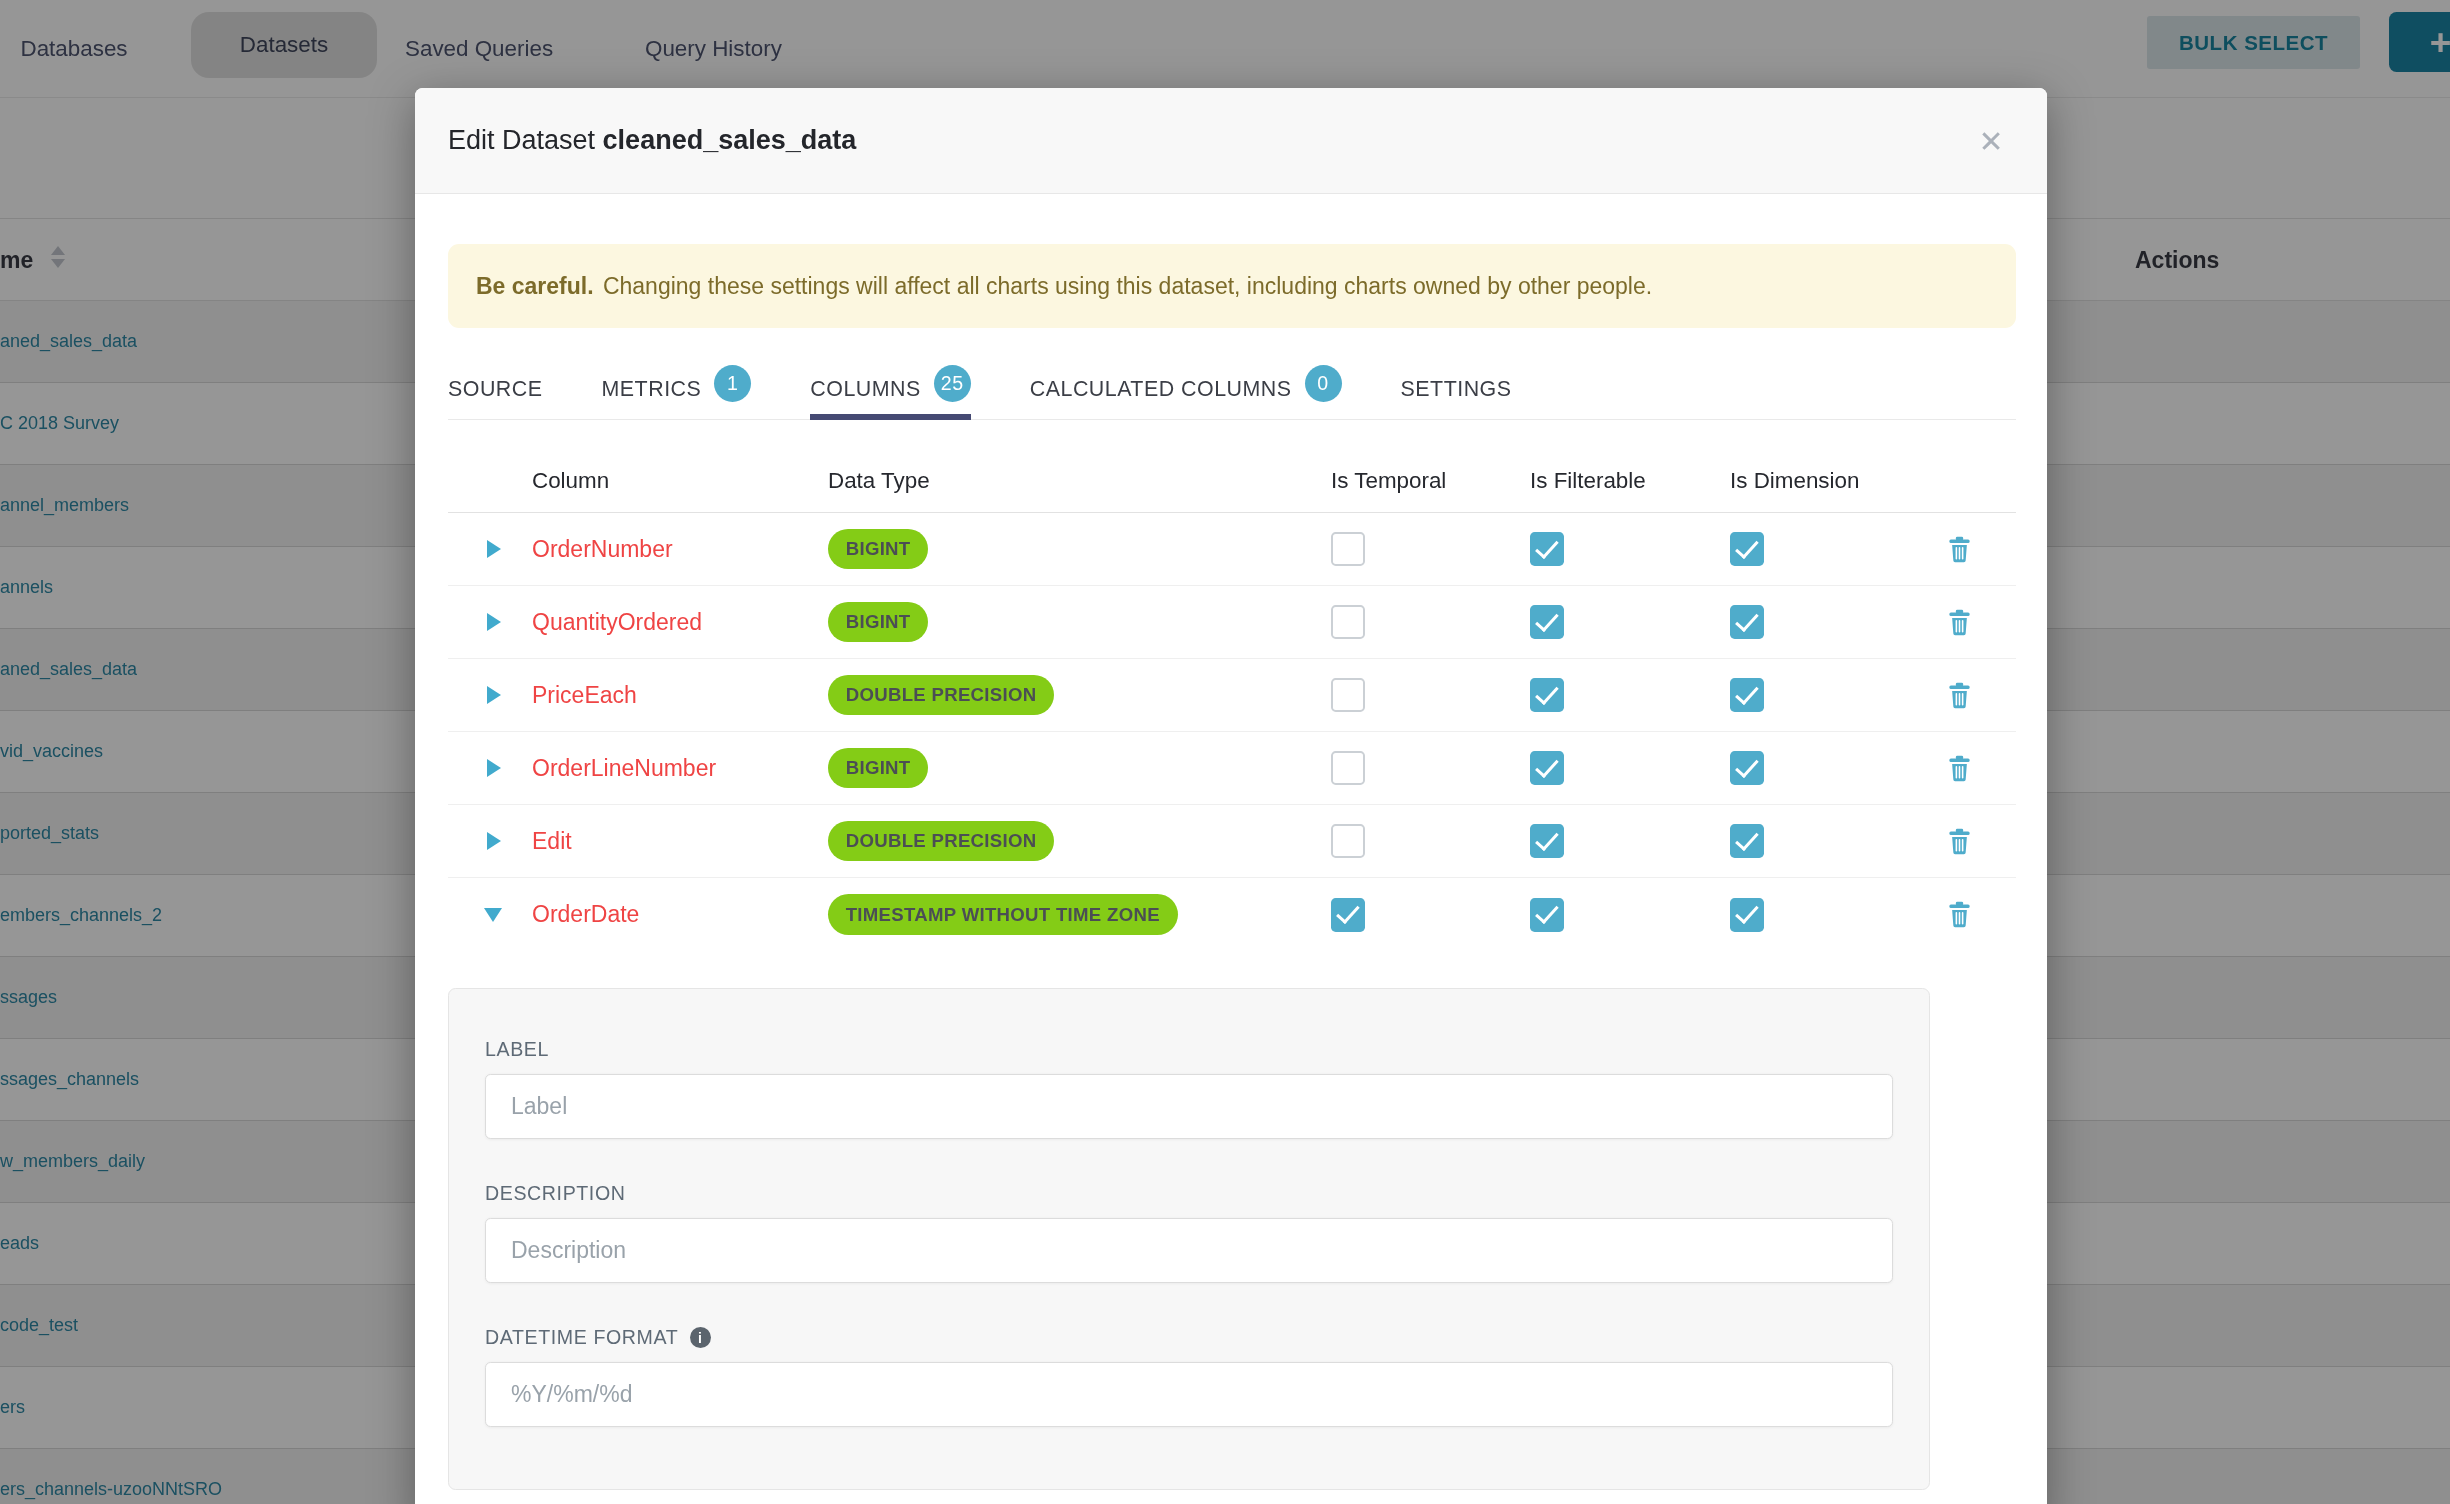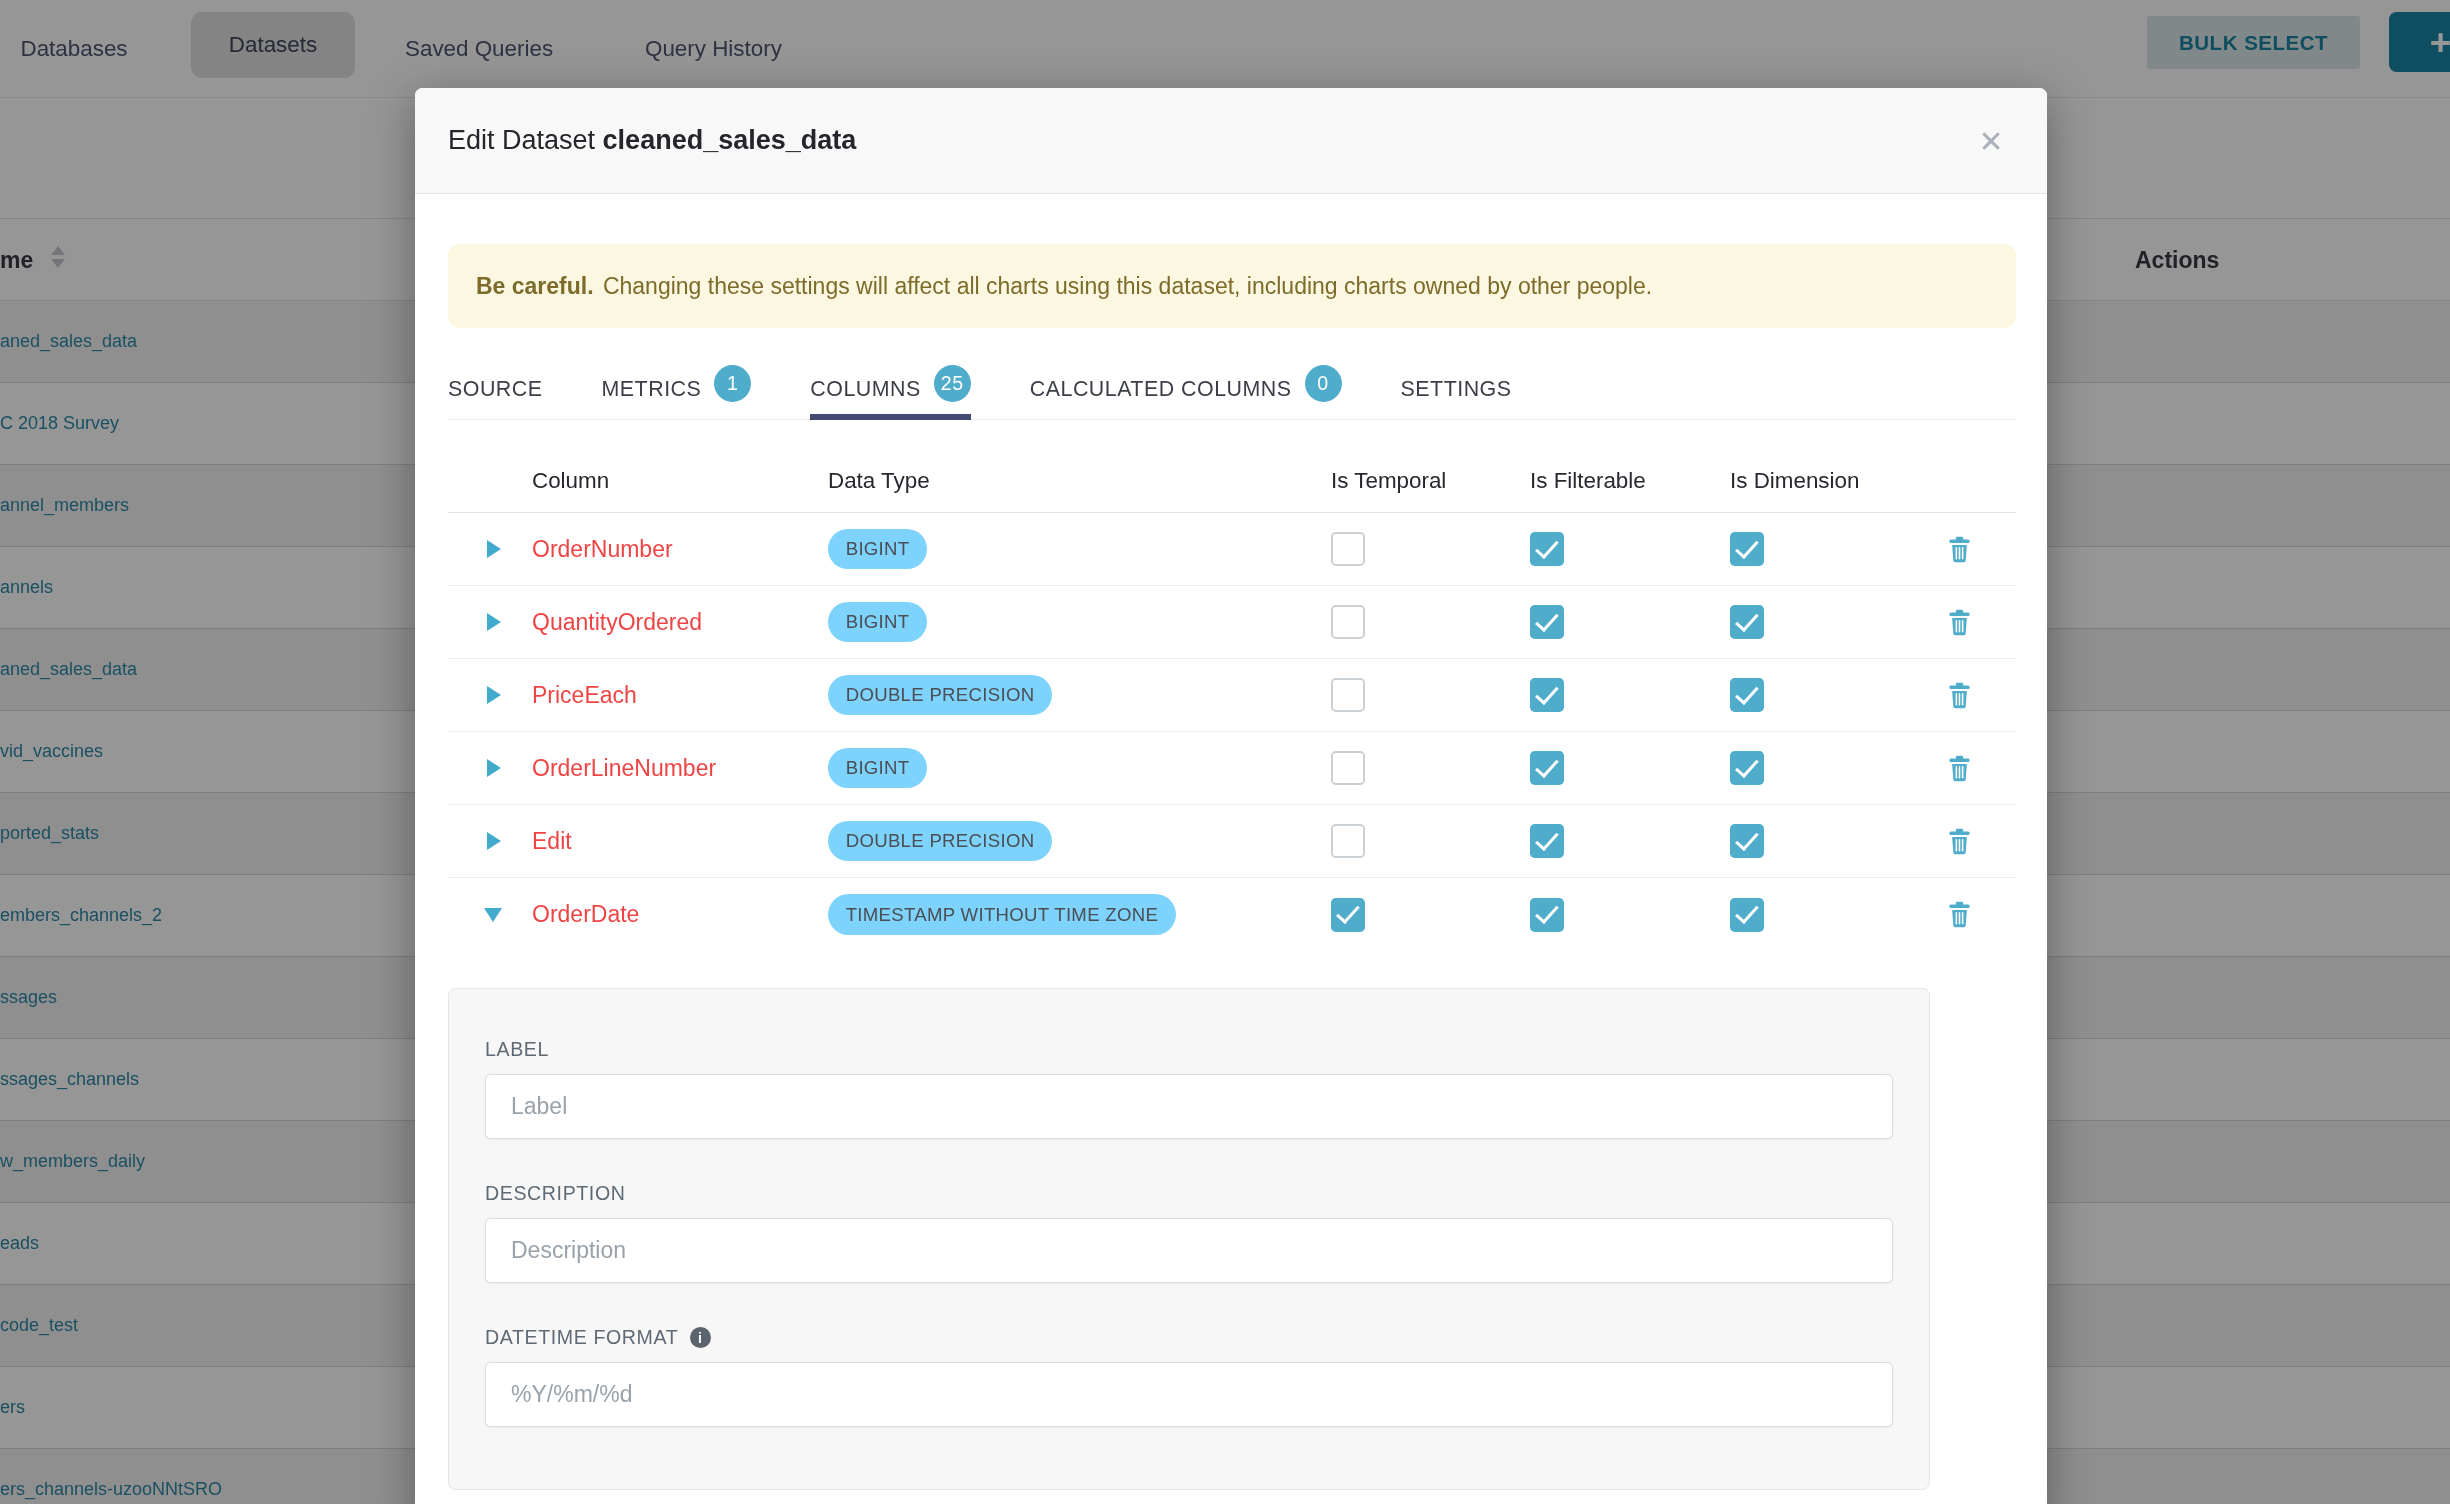--- a/index.html
+++ b/index.html
@@ -2,21 +2,21 @@
 <html style="font-size:15px"><head>
 <meta charset="utf-8">
 <style>
   * { margin:0; padding:0; box-sizing:border-box; }
   body { font-family: "Liberation Sans", "DejaVu Sans", sans-serif; background:#888; }
   .screen { position:relative; width:2450px; height:1505px; overflow:hidden; background:#fff; }
 
   
   .topnav { position:absolute; left:0; top:0; width:2450px; height:98px; background:#fff; border-bottom:1.9px solid #EAEAEA; }
   .nav-item { position:absolute; top:0; height:98px; display:flex; align-items:center; font-size:22.4px; color:#4E5570; cursor:pointer; }
-  .nav-pill { position:absolute; left:191px; top:12px; width:164px; height:66px; background:#E1E1E1; border-radius:11px; display:flex; align-items:center; justify-content:center; font-size:22.4px; color:#3F465C; }
+  .nav-pill { position:absolute; left:191px; top:12px; width:186px; height:66px; background:#E1E1E1; border-radius:18px; display:flex; align-items:center; justify-content:center; font-size:22.4px; color:#3F465C; }
   .bulk-select-btn { position:absolute; left:2147px; top:16px; width:213px; height:53px; background:#DCE7EB; border-radius:3px; display:flex; align-items:center; justify-content:center; font-size:20.5px; font-weight:bold; letter-spacing:0.5px; color:#1985A0; }
   .add-btn { position:absolute; left:2389px; top:12px; width:103px; height:60px; background:#1A85A6; border-radius:7.5px; display:flex; align-items:center; justify-content:center; color:#fff; font-size:37px; font-weight:bold; line-height:1; }
 
   .filterbar { position:absolute; left:0; top:98px; width:2450px; height:121px; background:#fff; border-bottom:1.9px solid #E3E3E3; }
   .caret-down { width:0; height:0; border-left:9.3px solid transparent; border-right:9.3px solid transparent; border-top:12px solid #7A828C; }
   .fb-left-caret { position:absolute; left:22.4px; top:152px; }
   .fb-label { position:absolute; left:103px; top:145px; font-size:23px; font-weight:bold; color:#383B44; }
   .fb-value { position:absolute; left:236px; top:145px; font-size:23px; color:#3E424B; }
   .fb-caret { position:absolute; left:343px; top:154px; transform:scale(0.8); }
 
@@ -52,21 +52,21 @@
   .tab-badge { display:inline-flex; align-items:center; justify-content:center; margin-left:13px; width:37px; height:37px; border-radius:50%; background:#4FACCB; color:#fff; font-size:19.6px; font-weight:500; }
   .tab.active::after { content:''; position:absolute; left:0; right:0; bottom:-1.9px; height:6.5px; background:#454A73; }
 
   .cols-grid { display:grid; grid-template-columns:84px 296px 503px 199px 200px 214px 73px; align-items:center; }
   .cols-header { margin-top:48px; padding-bottom:18.6px; border-bottom:1.9px solid #E2E2E2; font-size:22.4px; font-weight:500; color:#26282E; }
   .col-row { height:73px; border-bottom:0.9px solid #EFEFEF; }
   .col-row.expanded { border-bottom:none; }
   .tri-right { width:0; height:0; border-top:9.3px solid transparent; border-bottom:9.3px solid transparent; border-left:14px solid #41AACD; margin-left:39px; cursor:pointer; }
   .tri-down { width:0; height:0; border-left:9.3px solid transparent; border-right:9.3px solid transparent; border-top:14px solid #41AACD; margin-left:36px; cursor:pointer; }
   .col-name { font-size:23px; color:#ef4444; }
-  .type-pill { display:inline-block; background:#7dd3fc; border-radius:20.5px; padding:9.3px 17.7px; font-size:18.6px; color:#4B4E54; letter-spacing:0.3px; }
+  .type-pill { display:inline-block; background:#84cc16; border-radius:20.5px; padding:9.3px 17.7px; font-size:18.6px; color:#4B4E54; letter-spacing:0.3px;font-weight:bold; }
   .checkbox { position:relative; width:34px; height:34px; border-radius:4.7px; cursor:pointer; }
   .checkbox.unchecked { background:#fff; border:2.8px solid #CBD0D5; }
   .checkbox.checked { background:#4FACCB; }
   .checkbox.checked::after { content:''; position:absolute; left:11.2px; top:3.7px; width:9.3px; height:18.6px; border:solid #fff; border-width:0 3.7px 3.7px 0; transform:rotate(42deg); }
   .trash { padding-left:3.7px; cursor:pointer; display:flex; align-items:center; }
 
   .detail-panel { margin-top:37px; width:1482px; background:#F7F7F7; border:0.9px solid #E5E5E5; border-radius:7.5px; padding:49px 36px 62px 36px; }
   .section-label { font-size:19.6px; font-weight:500; letter-spacing:0.6px; color:#5E6A76; margin-bottom:13px; display:flex; align-items:center; }
   .info-icon { display:inline-flex; align-items:center; justify-content:center; width:21.4px; height:21.4px; border-radius:50%; background:#5B646D; color:#fff; font-size:14px; font-weight:bold; margin-left:11.2px; font-style:normal; }
   .panel-input { width:100%; height:65px; background:#fff; border:0.9px solid #DCDCDC; border-radius:5.6px; padding-left:25px; font-size:23px; color:#333; font-family:"Liberation Sans","DejaVu Sans",sans-serif; box-shadow:0 0.9px 2.8px rgba(0,0,0,0.05); outline:none; }

